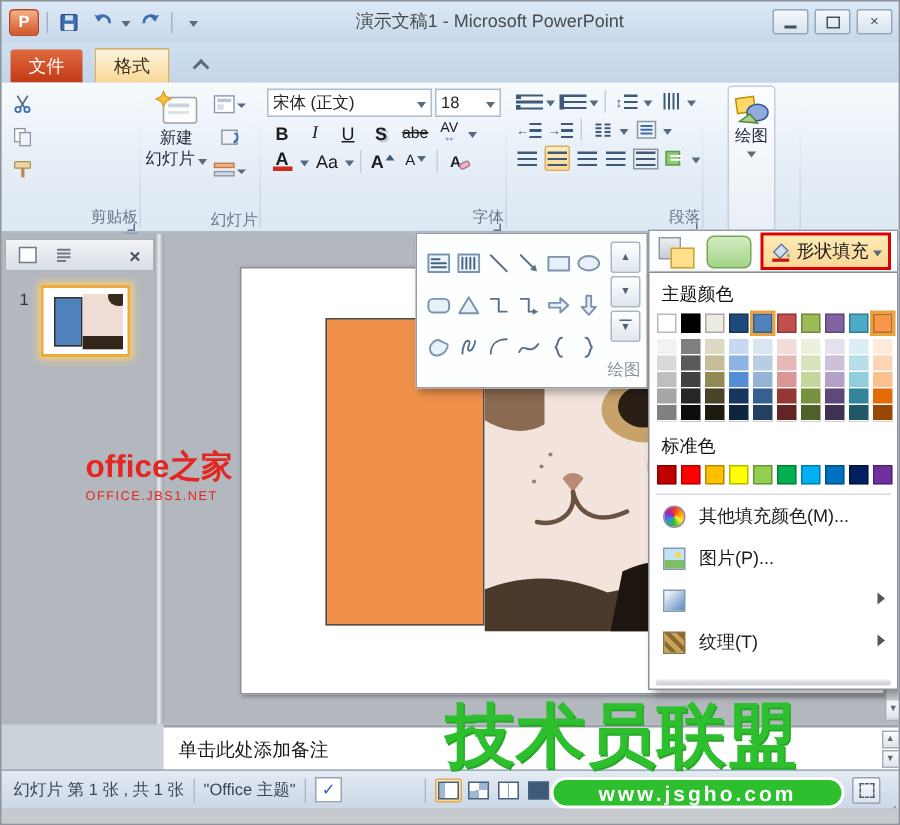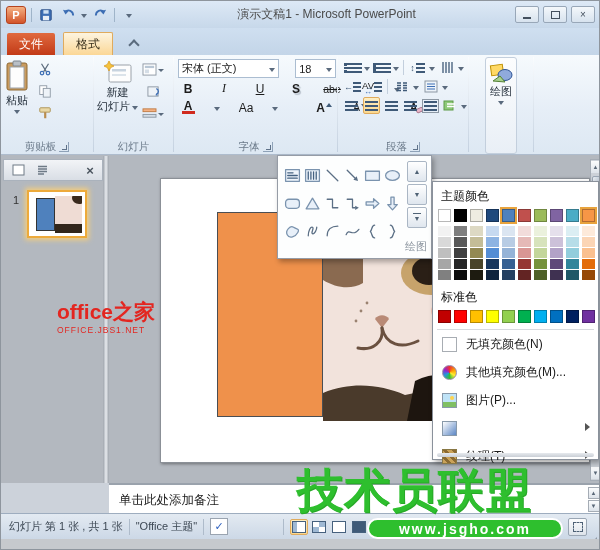--- a/index.html
+++ b/index.html
@@ -23,30 +23,30 @@
   .tab{height:22px;padding:0 9px;font-size:12px;color:#1f2a36;display:flex;align-items:center;white-space:nowrap;}
   .tab.active{background:linear-gradient(#fdfeff,#f0f5fa);border:1px solid #b9c6d5;border-bottom:none;border-radius:2px 2px 0 0;}
   .ctxtab{height:22px;margin-left:8px;padding:0 12px;font-size:12px;color:#39301c;background:linear-gradient(#fdf4df,#fbd796);border:1px solid #e0ab5d;border-bottom:none;border-radius:2px 2px 0 0;display:flex;align-items:center;}
   .collapse-btn{margin-left:14px;margin-bottom:6px;width:14px;height:12px;display:flex;align-items:center;justify-content:center;}
   .chev{width:6px;height:6px;border-left:2px solid #5a6b7d;border-top:2px solid #5a6b7d;transform:rotate(45deg);margin-top:3px;}
   
   .ribbon{position:absolute;left:0;top:54px;width:600px;height:99px;background:linear-gradient(#f6fafd,#e6eef7 55%,#dde8f3);border-bottom:1px solid #aebccd;display:flex;}
   .rgroup{display:flex;flex-direction:column;box-sizing:border-box;padding:2px 1px 0 1px;}
   .gsep{width:1px;background:linear-gradient(#fafcfe,#c4d1e0);margin:2px 0;}
   .gbody{flex:1;display:flex;}
-  .glabel{height:14px;display:flex;align-items:center;justify-content:center;gap:3px;font-size:10.5px;color:#6a7989;}
+  .glabel{height:14px;display:flex;align-items:flex-end;justify-content:center;gap:3px;font-size:10.5px;color:#6a7989;flex-direction:column;}
   .dlaunch{width:9px;height:9px;border:1px solid #8ea2b8;border-top:none;border-left:none;position:relative;}
   .dlaunch::before{content:"";position:absolute;right:1px;bottom:1px;width:4px;height:4px;border-right:1.5px solid #5f7289;border-bottom:1.5px solid #5f7289;}
   .bigbtn{display:flex;flex-direction:column;align-items:center;justify-content:flex-start;font-size:11px;color:#1f2a36;padding:3px 2px;border-radius:3px;}
   .bigbtn span{line-height:1.25;}
   .caret{width:0;height:0;border-left:3.5px solid transparent;border-right:3.5px solid transparent;border-top:4px solid #5a6a7d;display:inline-block;margin-top:2px;}
   .smallcol{display:flex;flex-direction:column;justify-content:flex-start;gap:4px;padding:3px 2px;}
   .sbtn{width:22px;height:18px;display:flex;align-items:center;justify-content:center;border-radius:2px;}
   .combo{height:17px;background:#fff;border:1px solid #abbdd1;display:flex;align-items:center;font-size:11px;color:#222;padding:0 3px;justify-content:space-between;}
-  .fontrow{display:flex;align-items:center;gap:16px;margin:2px 0 0 3px;}
+  .fontrow{display:flex;align-items:center;gap:2px;margin:2px 0 0 3px;}
   .fbtn{min-width:16px;height:17px;display:flex;align-items:center;justify-content:center;font-size:12px;color:#1c1c1c;padding:0 2px;}
   .vr{width:1px;height:15px;background:#c3cfdd;margin:0 2px;}
   .ic-lines{width:13px;height:10px;background:repeating-linear-gradient(to bottom,#3f5a78 0 1.6px,rgba(0,0,0,0) 1.6px 4.2px);}
   .pbtn{width:19px;height:17px;display:flex;align-items:center;justify-content:center;border-radius:2px;}
   .pbtn.hl{background:linear-gradient(#fdeec3,#fbd88f);border:1px solid #e0ab5d;box-sizing:border-box;}
   .prow{display:flex;align-items:center;gap:2px;margin:2px 0 0 4px;}
   
   .sidebar-tabs{position:absolute;left:2px;top:158px;width:100px;height:22px;background:linear-gradient(#f2f4f7,#d9dee5);border:1px solid #aab2bc;display:flex;align-items:center;gap:8px;padding-left:6px;box-sizing:border-box;}
   .stab{width:16px;height:14px;display:flex;align-items:center;justify-content:center;}
   .thumb-num{position:absolute;left:12px;top:193px;font-size:11px;color:#333;}
@@ -178,29 +178,20 @@
     <div class="collapse-btn" data-name="collapse-ribbon-button">
         <span class="chev" data-name="chevron-up-icon"></span>
       </div>
 
   </div>
 
   <div class="ribbon" data-name="ribbon">
 
     <div class="rgroup" style="width:92px" data-name="group-clipboard">
       <div class="gbody">
-        <div class="bigbtn" data-name="paste-button">
-          <svg width="26" height="34" viewBox="0 0 26 34" data-name="clipboard-icon">
-              <rect x="3" y="3" width="20" height="27" rx="2" fill="#c99b5f" stroke="#8f6a36"></rect>
-              <rect x="9" y="1" width="8" height="5" rx="1" fill="#b9bfc6" stroke="#7d858e"></rect>
-              <rect x="6" y="7" width="14" height="21" fill="#fdfdfd" stroke="#9aa1a9"></rect>
-            </svg>
-          <span data-name="paste-label">粘贴</span>
-          <span class="caret" data-name="paste-dropdown-caret"></span>
-        </div>
         <div class="smallcol">
           <div class="sbtn" data-name="cut-button">
               <svg width="14" height="14" viewBox="0 0 16 16" data-name="scissors-icon">
                 <path d="M4 2l5.5 9M12 2L6.5 11" stroke="#5d6d7e" stroke-width="1.4" fill="none"></path>
                 <circle cx="4.6" cy="12.6" r="2" fill="none" stroke="#3d6eb4" stroke-width="1.4"></circle>
                 <circle cx="11.4" cy="12.6" r="2" fill="none" stroke="#3d6eb4" stroke-width="1.4"></circle>
               </svg>
             </div>
           <div class="sbtn" data-name="copy-button">
               <svg width="14" height="14" viewBox="0 0 16 16" data-name="copy-icon">
@@ -575,20 +566,36 @@
         </div>
       </div>
     <div class="galcol" data-name="gallery-scroll-column">
       <div class="galbtn" data-name="gallery-scroll-up-button">▲</div>
       <div class="galbtn" data-name="gallery-scroll-down-button">▼</div>
       <div class="galbtn" data-name="gallery-more-button"><span class="bar"></span>▼</div>
     </div>
     <div class="panel-footer" data-name="drawing-panel-footer-label">绘图</div>
   </div>
 
+  <div class="fill-strip" data-name="shape-fill-strip">
+    <div class="arrange-ic" data-name="arrange-icon">
+        <span class="g1"></span>
+        <span class="g2"></span>
+      </div>
+    <div class="qstyle-ic" data-name="quick-styles-icon"></div>
+    <div class="shape-fill-btn" data-name="shape-fill-button">
+      <svg class="bucket" viewBox="0 0 16 16" data-name="paint-bucket-icon">
+        <path d="M3 8.5L8.5 3l4.5 4.5L7.5 13z" fill="#cfe0f0" stroke="#5a7aa0" stroke-width="1"></path>
+        <path d="M13.5 9c.9 1.3 1.4 2.4.6 3.1-.7.6-1.7.1-1.9-1z" fill="#7aa7d6"></path>
+        <rect x="2" y="13.2" width="12" height="2.3" fill="#cc1111"></rect>
+      </svg>
+      <span data-name="shape-fill-label">形状填充</span>
+      <span class="caret"></span>
+    </div>
+  </div>
 
   <div class="fill-dd" data-name="shape-fill-dropdown">
     <div class="dd-h" data-name="theme-colors-label">主题颜色</div>
     <div class="swrow" id="theme-row" data-name="theme-colors-row">
         <div class="sw" title="#FFFFFF" data-name="theme-color-swatch" style="background-color: rgb(255, 255, 255);"></div>
         <div class="sw" title="#000000" data-name="theme-color-swatch" style="background-color: rgb(0, 0, 0);"></div>
         <div class="sw" title="#EEECE1" data-name="theme-color-swatch" style="background-color: rgb(238, 236, 225);"></div>
         <div class="sw" title="#1F497D" data-name="theme-color-swatch" style="background-color: rgb(31, 73, 125);"></div>
         <div class="sw sel" title="#4F81BD" data-name="theme-color-swatch" style="background-color: rgb(79, 129, 189);"></div>
         <div class="sw" title="#C0504D" data-name="theme-color-swatch" style="background-color: rgb(192, 80, 77);"></div>
@@ -657,24 +664,20 @@
         <div class="sw" title="#FFFF00" data-name="standard-color-swatch" style="background-color: rgb(255, 255, 0);"></div>
         <div class="sw" title="#92D050" data-name="standard-color-swatch" style="background-color: rgb(146, 208, 80);"></div>
         <div class="sw" title="#00B050" data-name="standard-color-swatch" style="background-color: rgb(0, 176, 80);"></div>
         <div class="sw" title="#00B0F0" data-name="standard-color-swatch" style="background-color: rgb(0, 176, 240);"></div>
         <div class="sw" title="#0070C0" data-name="standard-color-swatch" style="background-color: rgb(0, 112, 192);"></div>
         <div class="sw" title="#002060" data-name="standard-color-swatch" style="background-color: rgb(0, 32, 96);"></div>
         <div class="sw" title="#7030A0" data-name="standard-color-swatch" style="background-color: rgb(112, 48, 160);"></div>
       </div>
     <div class="dd-sep" data-name="menu-separator"></div>
     <div id="menu-items" data-name="fill-menu-items">
-        <div class="mitem" data-name="fill-menu-item-no-fill">
-          <span class="micon" data-name="no-fill-icon"></span>
-          <span class="mlabel" data-name="fill-menu-item-label">无填充颜色(N)</span>
-        </div>
         <div class="mitem" data-name="fill-menu-item-more-fill-colors">
           <span class="micon" data-name="more-fill-colors-icon"></span>
           <span class="mlabel" data-name="fill-menu-item-label">其他填充颜色(M)...</span>
         </div>
         <div class="mitem" data-name="fill-menu-item-picture">
           <span class="micon" data-name="picture-icon"></span>
           <span class="mlabel" data-name="fill-menu-item-label">图片(P)...</span>
         </div>
         <div class="mitem" data-name="fill-menu-item-gradient">
           <span class="micon" data-name="gradient-icon"></span>

